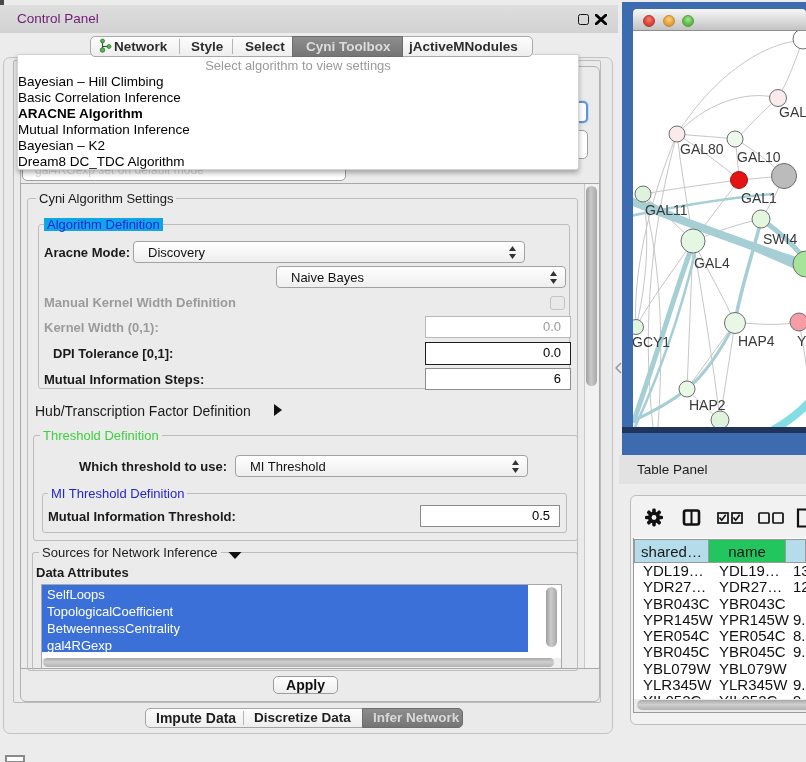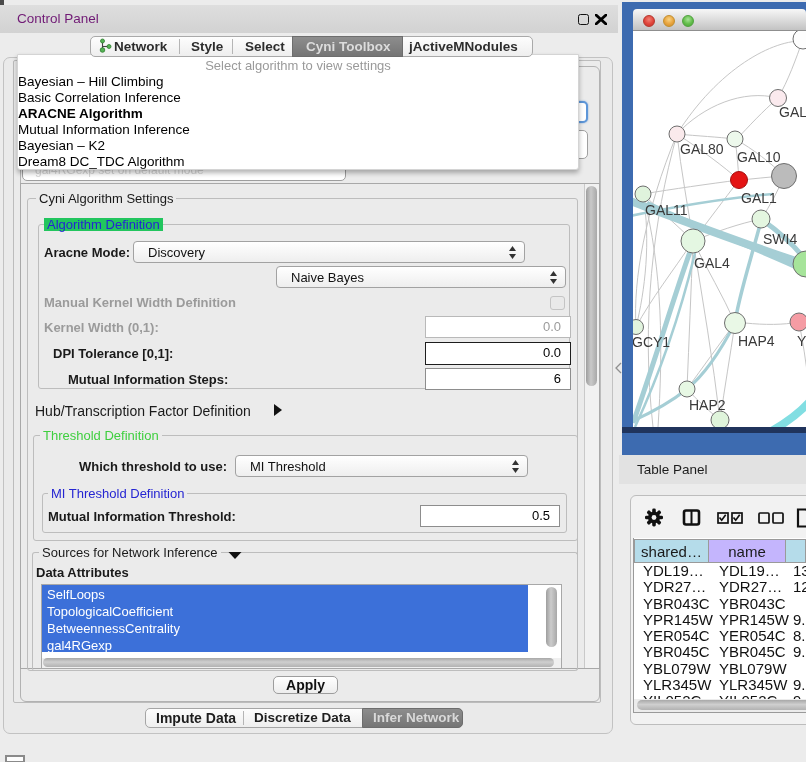--- a/index.html
+++ b/index.html
@@ -41,21 +41,21 @@
 
 <div class="abs" style="left:20px;top:183px;width:580px;height:486px;border:1px solid #a8a8a8;background:#ebebeb;"></div>
 
 <div class="abs" style="left:584px;top:184px;width:15px;height:484px;background:#f1f1f1;border-left:1px solid #c9c9c9;"></div>
 <div class="abs" style="left:586px;top:186px;width:11px;height:200px;background:linear-gradient(90deg,#9e9e9e,#c9c9c9 45%,#a8a8a8);border-radius:6px;"></div>
 
 <div class="fieldset" style="left:27px;top:198px;width:551px;height:473px;"></div>
 <div class="legend" style="left:36px;top:192px;color:#1a1a1a;background:#ebebeb;">Cyni Algorithm Settings</div>
 
 <div class="fieldset" style="left:38px;top:224px;width:532px;height:165px;"></div>
-<div class="legend" style="left:44px;top:218px;color:#2525d2;background:#22c55e;">Algorithm Definition</div>
+<div class="legend" style="left:44px;top:218px;color:#2525d2;background:#0ea5e9;">Algorithm Definition</div>
 
 <div class="blab" style="left:44px;top:245px;">Aracne Mode:</div>
 <div class="combo" style="left:133px;top:241px;width:392px;height:22px;">
   <span class="ct">Discovery</span>
   <span class="arr">
         <svg width="9" height="17">
           <path d="M4.5 2 L8 7 L1 7 Z" fill="#333"></path>
           <path d="M4.5 15 L8 10 L1 10 Z" fill="#333"></path>
         </svg>
       </span>
@@ -68,21 +68,21 @@
           <path d="M4.5 15 L8 10 L1 10 Z" fill="#333"></path>
         </svg>
       </span>
 </div>
 <div class="glab" style="left:44px;top:295px;">Manual Kernel Width Definition</div>
 <div class="abs" style="left:550px;top:296px;width:15px;height:14px;background:#e9e9e9;border:1px solid #c4c4c4;border-radius:3px;"></div>
 <div class="glab" style="left:44px;top:320px;">Kernel Width (0,1):</div>
 <div class="tf" style="left:425px;top:316px;width:146px;height:22px;border-color:#b9b9b9;color:#9b9b9b;line-height:20px;">0.0</div>
 <div class="blab" style="left:44px;top:346px;padding-left:9px;">DPI Tolerance [0,1]:</div>
 <div class="tf" style="left:425px;top:342px;width:146px;height:23px;border:1.6px solid #1d1d1d;line-height:20px;">0.0</div>
-<div class="blab" style="left:44px;top:372px;margin-left:24px;">Mutual Information Steps:</div>
+<div class="blab" style="left:44px;top:372px;">Mutual Information Steps:</div>
 <div class="tf" style="left:425px;top:368px;width:146px;height:22px;border-color:#8d8d8d;line-height:20px;">6</div>
 
 <div class="abs" style="left:35px;top:403px;font-size:14px;color:#1a1a1a;">Hub/Transcription Factor Definition</div>
 <svg class="abs" style="left:272px;top:403px" width="12" height="14">
       <path d="M2 1 L10 7 L2 13 Z" fill="#111"></path>
     </svg>
 
 <div class="fieldset" style="left:33px;top:435px;width:545px;height:106px;"></div>
 <div class="legend" style="left:40px;top:429px;color:#3fcf3f;background:#ebebeb;">Threshold Definition</div>
 <div class="blab" style="left:79px;top:459px;">Which threshold to use:</div>
@@ -268,21 +268,21 @@
     <rect x="87" y="5" width="10" height="10" fill="none" stroke="#111" stroke-width="1.7"></rect>
     <path d="M88.5 9.5 l2.2 2.7 l4 -5.5" stroke="#111" stroke-width="1.7" fill="none"></path>
     <rect x="114" y="5" width="10" height="10" fill="none" stroke="#111" stroke-width="1.7" rx="1"></rect>
     <rect x="128" y="5" width="10" height="10" fill="none" stroke="#111" stroke-width="1.7" rx="1"></rect>
     <path d="M153 1.5 h8 l5 5 v12 h-13 Z" fill="none" stroke="#111" stroke-width="2.2"></path>
   </g>
 </svg>
 
 <div class="abs" style="left:633px;top:538px;width:173px;height:175px;background:#fff;border-left:1px solid #9a9a9a;border-bottom:1px solid #9a9a9a;"></div>
 <div class="abs" style="left:634px;top:539px;width:75px;height:24px;background:#b5dcea;border:1px solid #9a9a9a;text-align:center;font-size:15px;color:#1a1a1a;line-height:23px;">shared…</div>
-<div class="abs" style="left:709px;top:539px;width:77px;height:24px;background:#c4b5fd;border:1px solid #9a9a9a;border-left:none;text-align:center;font-size:15px;color:#1a1a1a;line-height:23px;">name</div>
+<div class="abs" style="left:709px;top:539px;width:77px;height:24px;background:#22c55e;border:1px solid #9a9a9a;border-left:none;text-align:center;font-size:15px;color:#1a1a1a;line-height:23px;">name</div>
 <div class="abs" style="left:786px;top:539px;width:20px;height:24px;background:#b5dcea;border:1px solid #9a9a9a;border-left:none;"></div>
 <div class="abs" style="left:634px;top:563px;width:172px;height:136px;overflow:hidden;font-size:15px;color:#111;">
   <div style="position:absolute;left:9px;top:0;line-height:16.3px;">YDL19…<br>YDR27…<br>YBR043C<br>YPR145W<br>YER054C<br>YBR045C<br>YBL079W<br>YLR345W<br>YIL052C</div>
   <div style="position:absolute;left:85px;top:0;line-height:16.3px;">YDL19…<br>YDR27…<br>YBR043C<br>YPR145W<br>YER054C<br>YBR045C<br>YBL079W<br>YLR345W<br>YIL052C</div>
   <div style="position:absolute;left:159px;top:0;line-height:16.3px;">13<br>12<br><br>9.<br>8.<br>9.<br><br>9.<br>9.</div>
 </div>
 <div class="abs" style="left:634px;top:699px;width:172px;height:13px;background:#ececec;"></div>
 <div class="abs" style="left:637px;top:700px;width:169px;height:10px;background:linear-gradient(#a8a8a8,#cfcfcf 45%,#b2b2b2);border-radius:5px 0 0 5px;"></div>
 </div>
 

